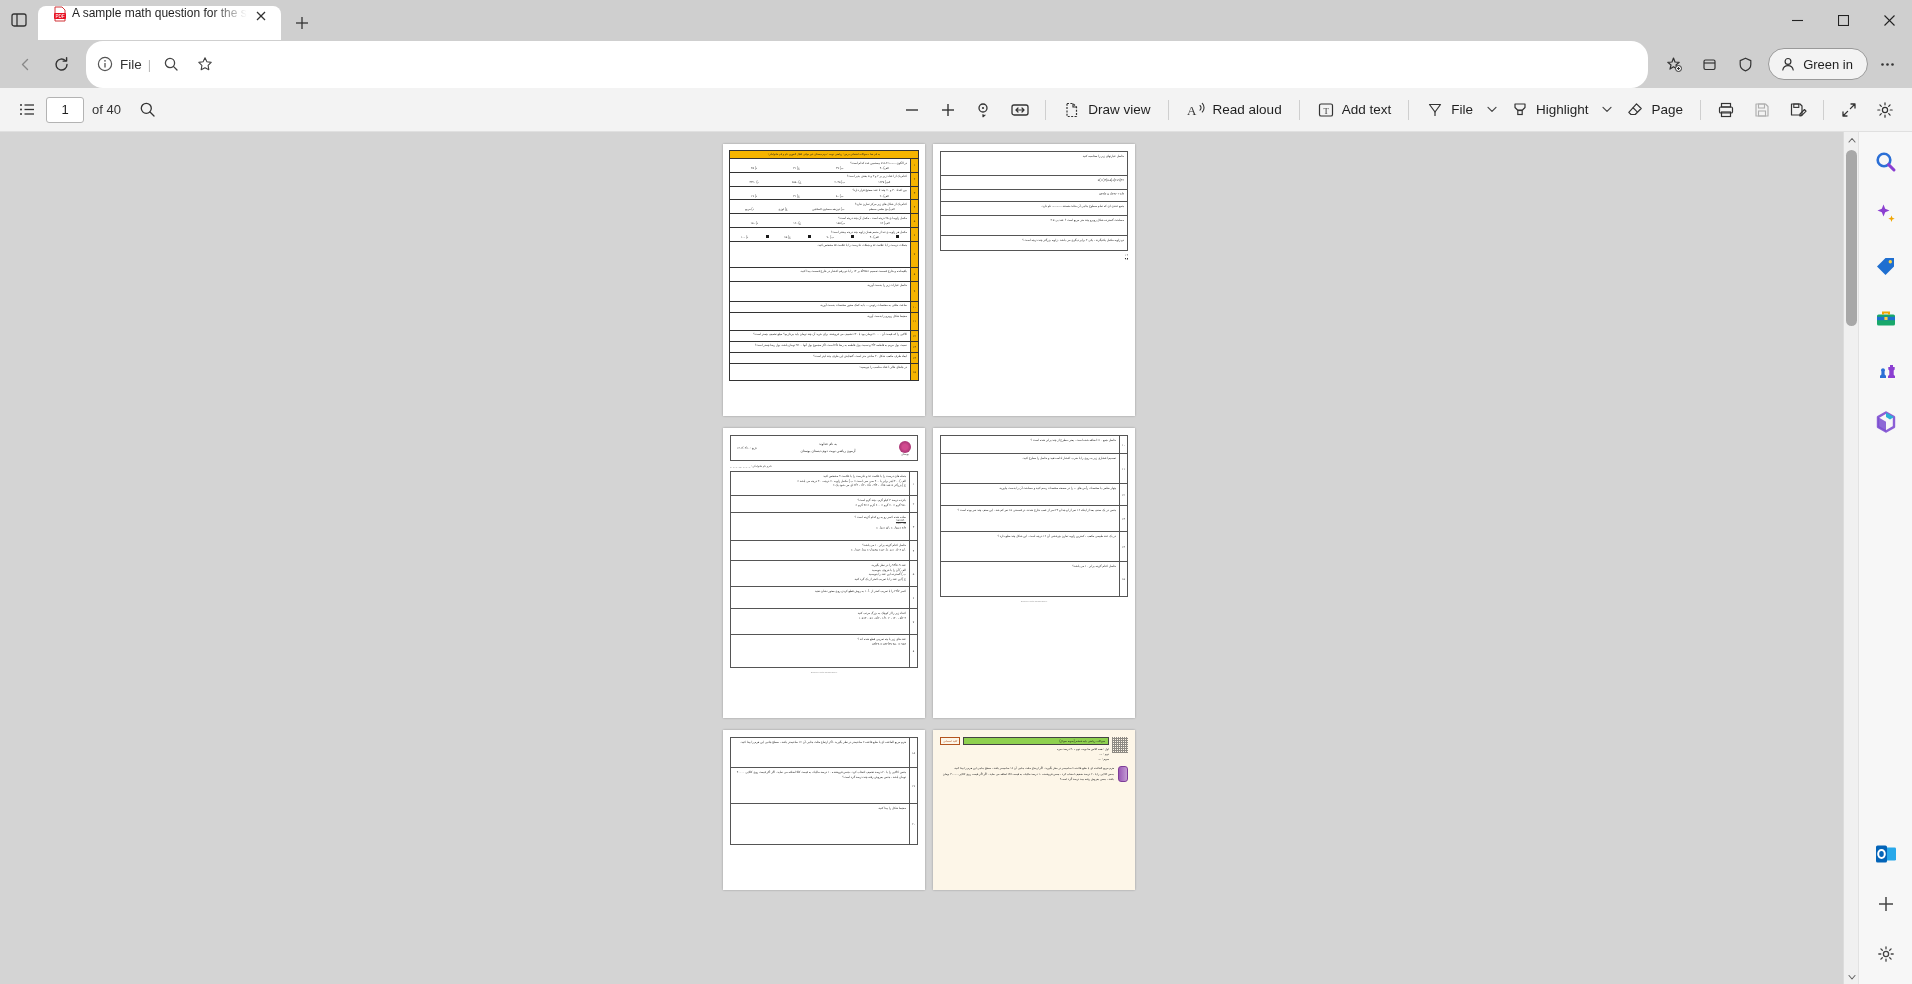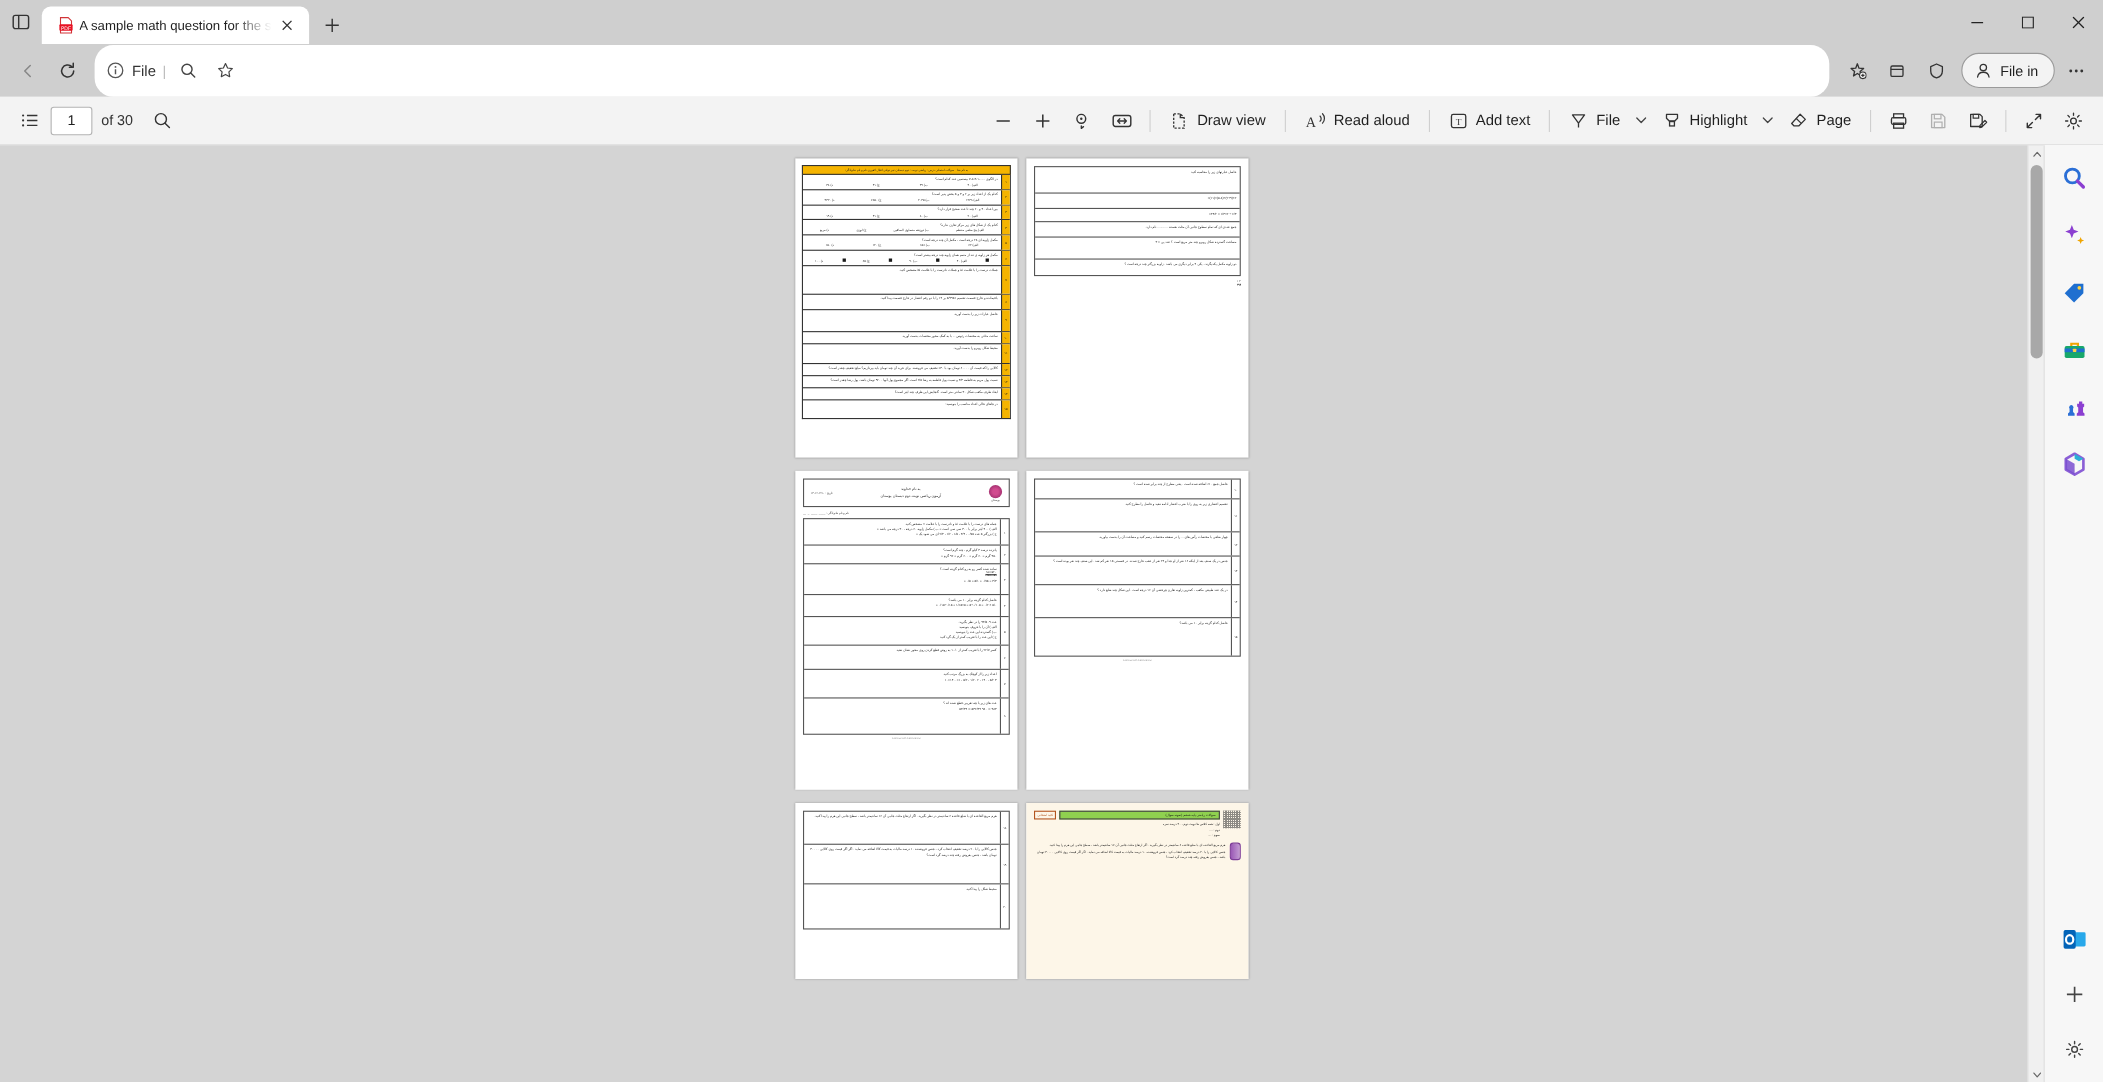--- a/index.html
+++ b/index.html
@@ -15,21 +15,21 @@
     height: 40px; background: #cfcfcf;
     display: flex; align-items: flex-end; position: relative;
   }
   .tab-list-btn {
     width: 38px; height: 40px; display: flex;
     align-items: center; justify-content: center; cursor: pointer;
   }
   .tab {
     height: 34px; background: #ffffff;
     border-radius: 8px 8px 0 0;
-    display: flex; align-items: center; gap: 4px;
+    display: flex; align-items: flex-start; gap: 4px;
     padding: 0 10px 0 14px; min-width: 220px; max-width: 250px;
     position: relative; cursor: pointer;
   }
   .tab-fav {
     width: 16px; height: 16px; flex: 0 0 16px;
     position: relative;
   }
   .tab-title {
     font-size: 12px; color: #1f1f1f; white-space: nowrap;
     overflow: hidden; flex: 1;
@@ -331,21 +331,21 @@
   <div class="nav-icon-btn">
     <svg width="17" height="17" viewBox="0 0 17 17">
         <path d="M8.5 2.2l5.3 2.4v4c0 3.2-2.2 5.4-5.3 6.2-3.1-.8-5.3-3-5.3-6.2v-4z" fill="none" stroke="#333" stroke-width="1.2" stroke-linejoin="round"></path>
       </svg>
   </div>
   <div class="signin-btn">
     <svg width="16" height="16" viewBox="0 0 16 16">
         <circle cx="8" cy="5.4" r="2.9" fill="none" stroke="#333" stroke-width="1.2"></circle>
         <path d="M2.8 14c.5-3 2.7-4.3 5.2-4.3s4.7 1.3 5.2 4.3" fill="none" stroke="#333" stroke-width="1.2" stroke-linecap="round"></path>
       </svg>
-    <span>File in</span>
+    <span>Green in</span>
   </div>
   <div class="nav-icon-btn">
     <svg width="17" height="17" viewBox="0 0 17 17">
         <circle cx="3.5" cy="8.5" r="1.3" fill="#333"></circle>
         <circle cx="8.5" cy="8.5" r="1.3" fill="#333"></circle>
         <circle cx="13.5" cy="8.5" r="1.3" fill="#333"></circle>
       </svg>
   </div>
 </div>
 
@@ -354,21 +354,21 @@
     <svg width="19" height="19" viewBox="0 0 19 19">
         <circle cx="3" cy="5" r="1" fill="#333"></circle>
         <circle cx="3" cy="9.5" r="1" fill="#333"></circle>
         <circle cx="3" cy="14" r="1" fill="#333"></circle>
         <line x1="6.5" y1="5" x2="16" y2="5" stroke="#333" stroke-width="1.3"></line>
         <line x1="6.5" y1="9.5" x2="16" y2="9.5" stroke="#333" stroke-width="1.3"></line>
         <line x1="6.5" y1="14" x2="16" y2="14" stroke="#333" stroke-width="1.3"></line>
       </svg>
   </div>
   <div class="pagebox">1</div>
-  <div class="pagecount">of 30</div>
+  <div class="pagecount">of 40</div>
   <div class="tb-btn tb-icon-only">
     <svg width="17" height="17" viewBox="0 0 17 17">
         <circle cx="7.3" cy="7.3" r="5" fill="none" stroke="#333" stroke-width="1.3"></circle>
         <line x1="11" y1="11" x2="15" y2="15" stroke="#333" stroke-width="1.3" stroke-linecap="round"></line>
       </svg>
   </div>
 
   <div style="flex:1"></div>
 
   <div class="tb-btn tb-icon-only">

